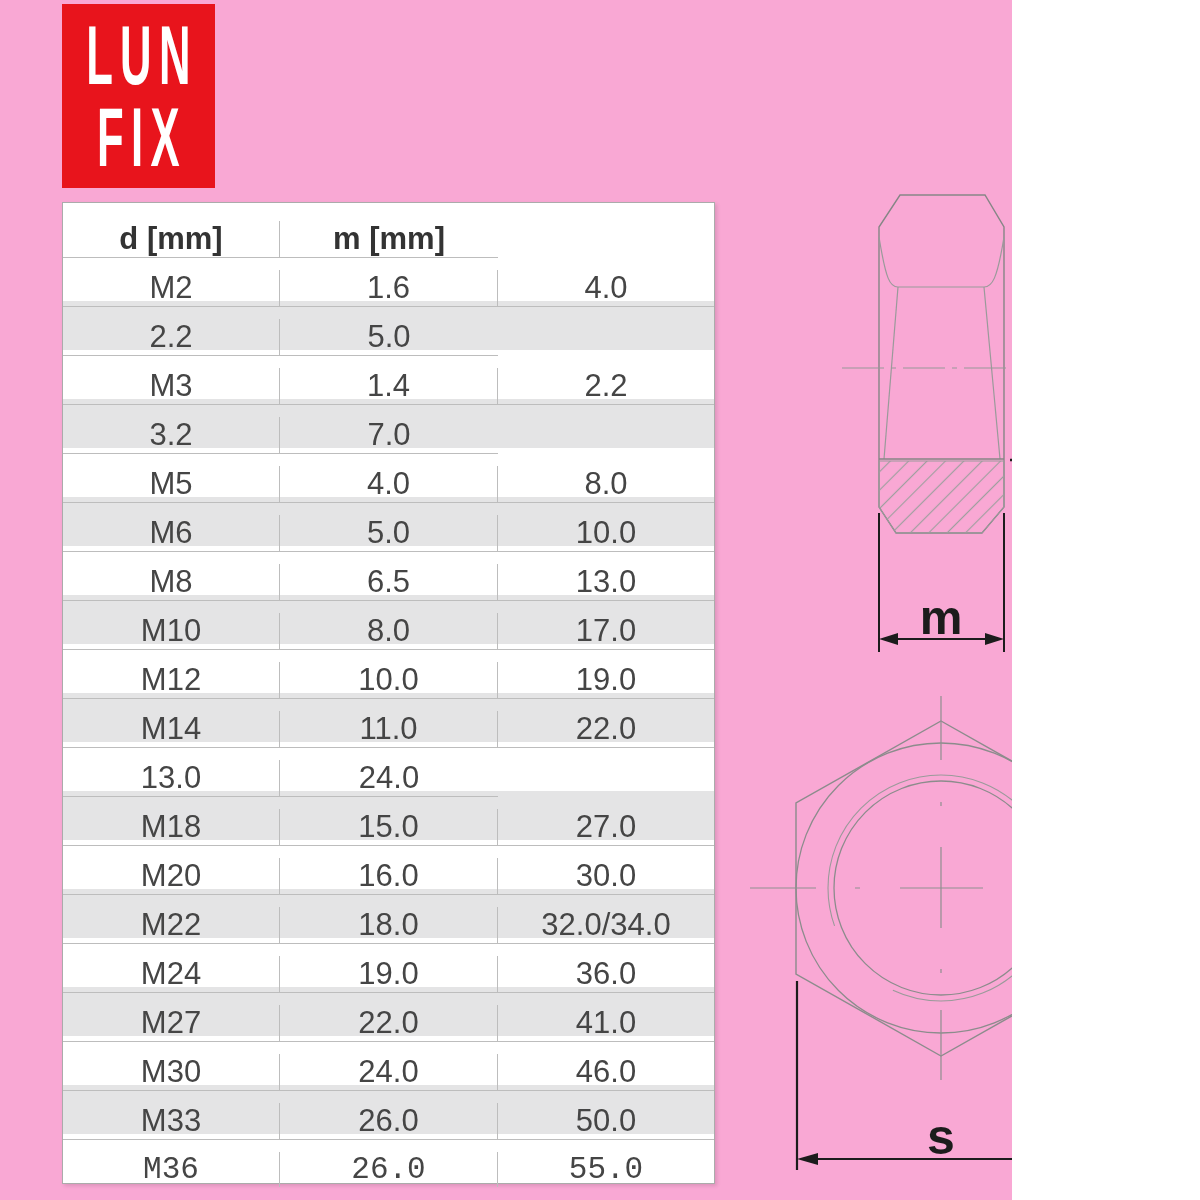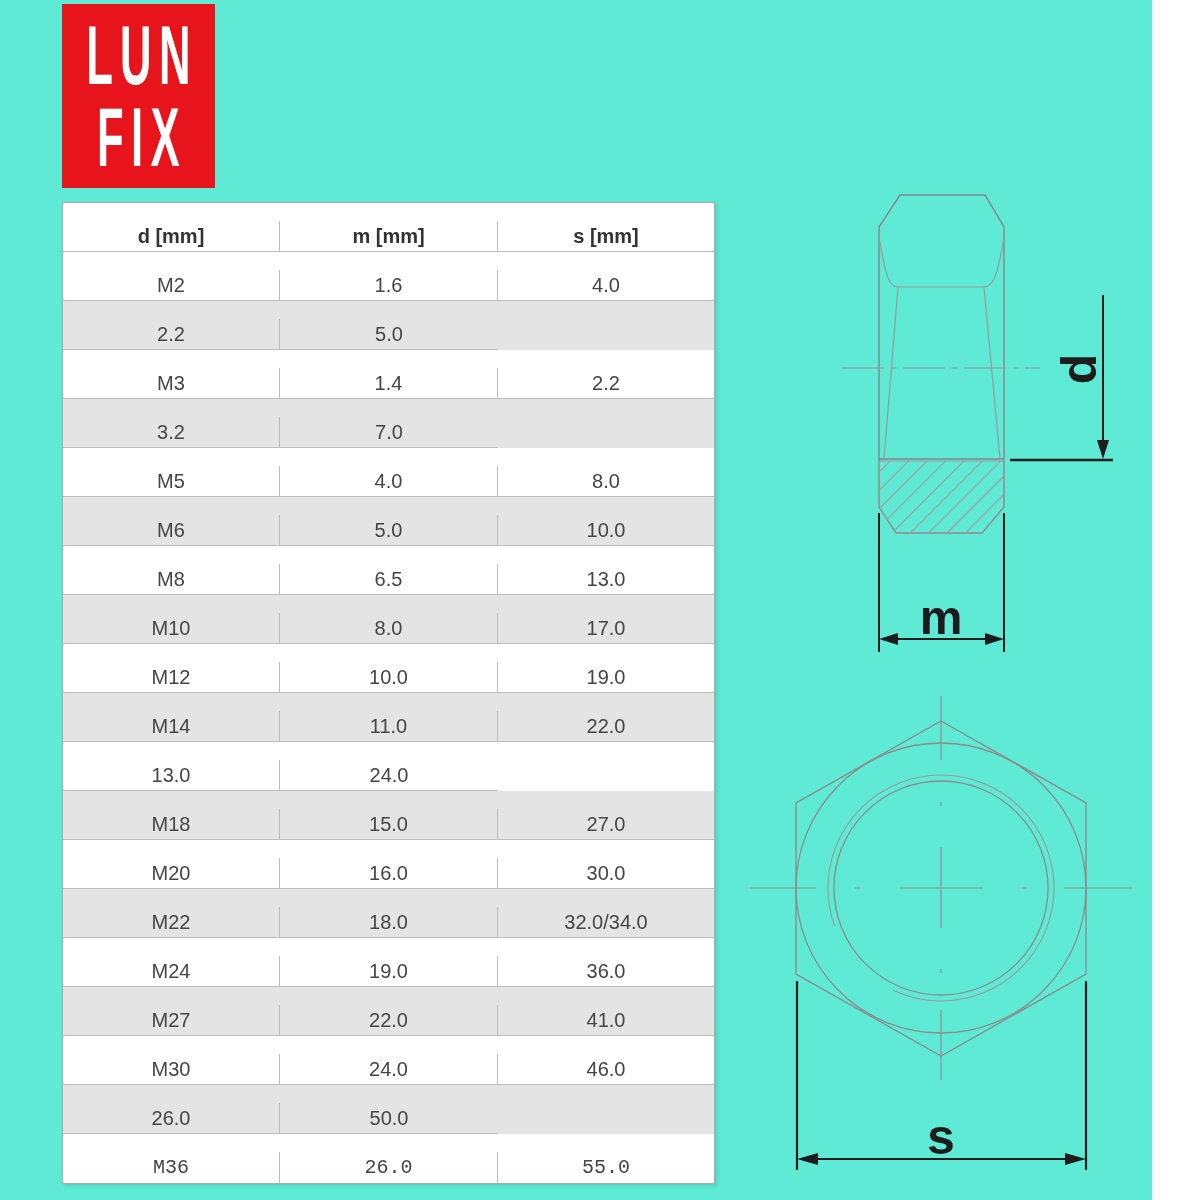--- a/index.html
+++ b/index.html
@@ -1,32 +1,32 @@
 <!DOCTYPE html>
 <html><head>
 <meta charset="utf-8">
 <style>
   html,body{margin:0;padding:0;background:#fff;}
-  .page{position:relative;width:1152px;height:1200px;background:#5eead4;overflow:hidden;
+  .page{position:relative;width:1012px;height:1200px;background:#f9a8d4;overflow:hidden;
         font-family:"Liberation Sans",sans-serif;}
 
   
   .logo{position:absolute;left:62px;top:4px;width:153px;height:184px;background:#e8141c;
         display:flex;flex-direction:column;align-items:center;justify-content:center;}
   .logo-line{color:#ffffff;font-weight:bold;font-size:84px;line-height:82px;
              letter-spacing:14px;text-indent:14px;transform:scaleX(0.52);white-space:nowrap;}
 
   
   .spec-table{position:absolute;left:62px;top:202px;width:651px;
               border:1px solid #ababab;background:#ffffff;
               box-shadow:2px 2px 4px rgba(0,0,0,0.12);}
   .trow{display:grid;grid-template-columns:217px 218px auto;height:49px;}
   .tcell{border-right:1px solid #bdbdbd;border-bottom:1px solid #bdbdbd;
          display:flex;align-items:center;justify-content:center;
-         font-size:20px;color:#454545;background:transparent;margin-top:18px;}
+         font-size:31px;color:#454545;background:transparent;margin-top:18px;}
   .tcell:last-child{border-right:none;}
   .thead .tcell{font-weight:bold;color:#333333;}
   #tbody .trow:nth-child(even){background:#e4e4e5;}
   #tbody .trow:last-child .tcell{border-bottom:none;font-family:Liberation Mono, monospace;}
 
   
   .drawings{position:absolute;left:0;top:0;}
   .dim-text{font-family:"Liberation Sans",sans-serif;font-weight:bold;fill:#1c1c1c;}
 </style>
 </head>
@@ -36,21 +36,20 @@
 
   <div class="logo">
     <div class="logo-line">LUN</div>
     <div class="logo-line">FIX</div>
   </div>
 
   <div class="spec-table">
     <div class="trow thead">
       <div class="tcell">d [mm]</div>
       <div class="tcell">m [mm]</div>
-      <div class="tcell">s [mm]</div>
     </div>
     <div id="tbody">
         <div class="trow">
           <div class="tcell">M2</div>
           <div class="tcell">1.6</div>
           <div class="tcell">4.0</div>
         </div>
         <div class="trow">
           <div class="tcell">2.2</div>
           <div class="tcell">5.0</div>
@@ -122,20 +121,21 @@
           <div class="tcell">M27</div>
           <div class="tcell">22.0</div>
           <div class="tcell">41.0</div>
         </div>
         <div class="trow">
           <div class="tcell">M30</div>
           <div class="tcell">24.0</div>
           <div class="tcell">46.0</div>
         </div>
         <div class="trow">
+          <div class="tcell">M33</div>
           <div class="tcell">26.0</div>
           <div class="tcell">50.0</div>
         </div>
         <div class="trow">
           <div class="tcell">M36</div>
           <div class="tcell">26.0</div>
           <div class="tcell">55.0</div>
         </div>
       </div>
   </div>

